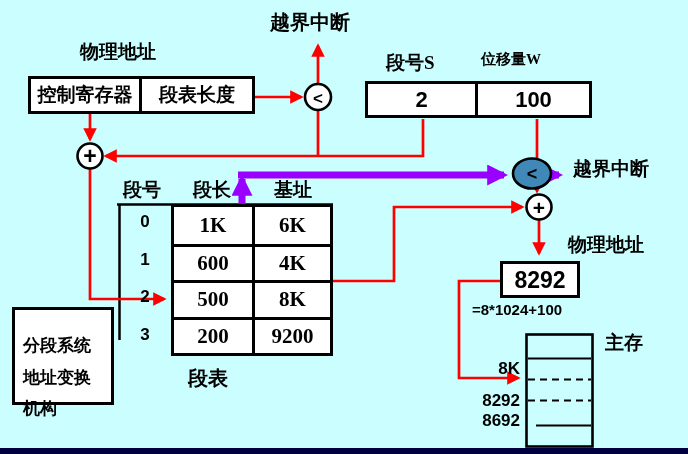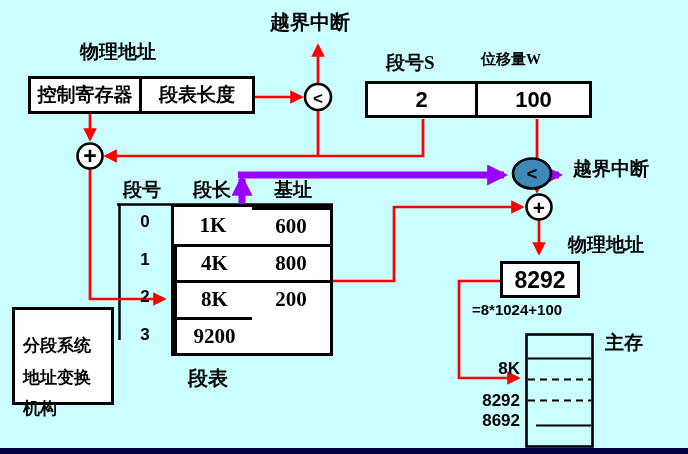--- a/index.html
+++ b/index.html
@@ -110,23 +110,24 @@
   <div class="abs cjk ctr" style="left:187px;top:177px;width:50px;font-size:19px;">段长</div>
   <div class="abs cjk ctr" style="left:268px;top:177px;width:50px;font-size:19px;">基址</div>
 
   <div class="abs num ctr" style="left:132px;top:212px;width:26px;font-size:17px;">0</div>
   <div class="abs num ctr" style="left:132px;top:250px;width:26px;font-size:17px;">1</div>
   <div class="abs num ctr" style="left:132px;top:287px;width:26px;font-size:17px;">2</div>
   <div class="abs num ctr" style="left:132px;top:325px;width:26px;font-size:17px;">3</div>
 
   <div id="segtable" class="abs wbox" style="left:171px;top:204px;width:162px;height:152px;">
     <div class="tcell">1K</div>
+    <div class="tcell tl">6K</div>
     <div class="tcell tr">600</div>
     <div class="tcell tl tr">4K</div>
-    <div class="tcell tr">800</div>
+    <div class="tcell tr">500</div>
     <div class="tcell tl tr">8K</div>
     <div class="tcell tr">200</div>
     <div class="tcell tl tr">9200</div>
   </div>
 
   <div class="abs cjk" style="left:188px;top:365px;font-size:20px;">段表</div>
 
   <div id="infobox" class="abs wbox" style="left:2px;top:307px;width:102px;height:98px;padding:20px 0 0 8px;margin-left:10px;">
     <p class="cjk">分段系统</p>
     <p class="cjk">地址变换</p>

